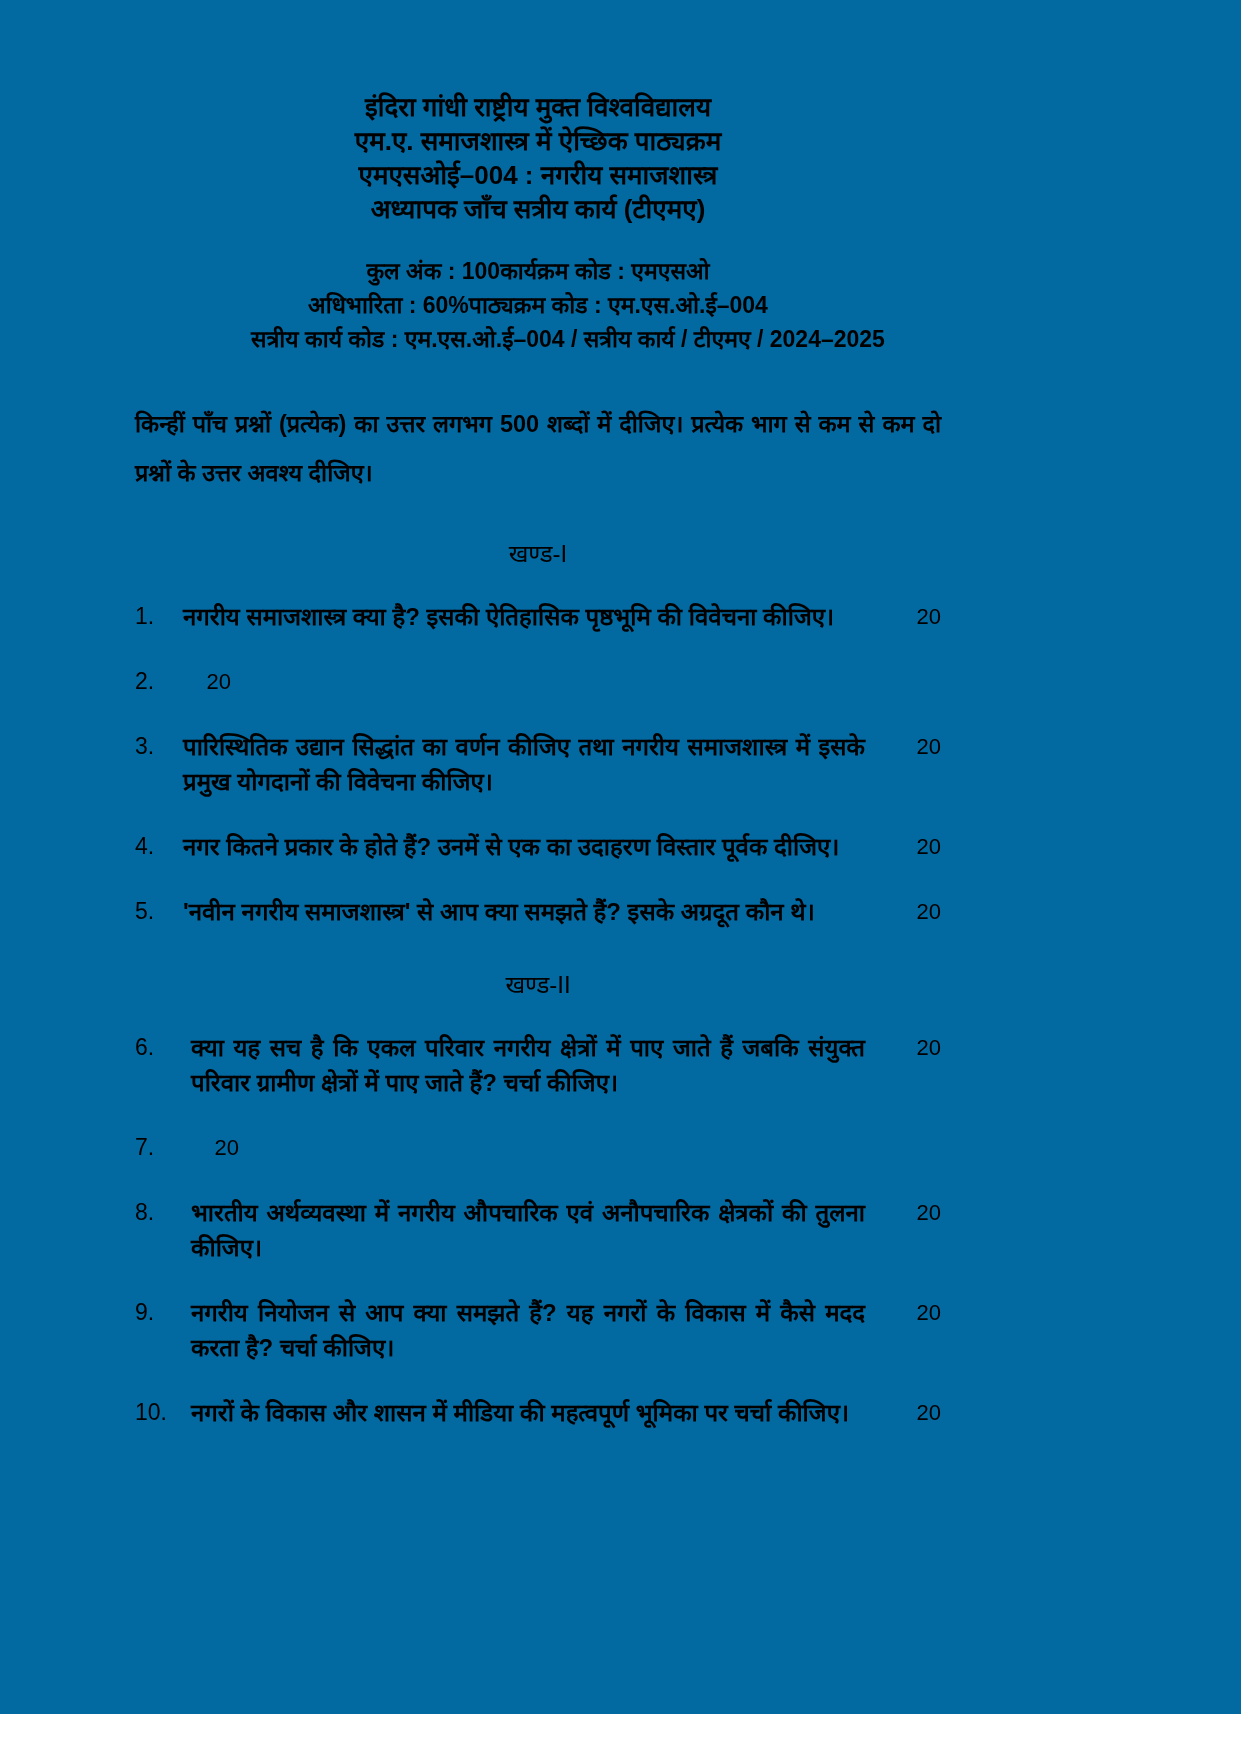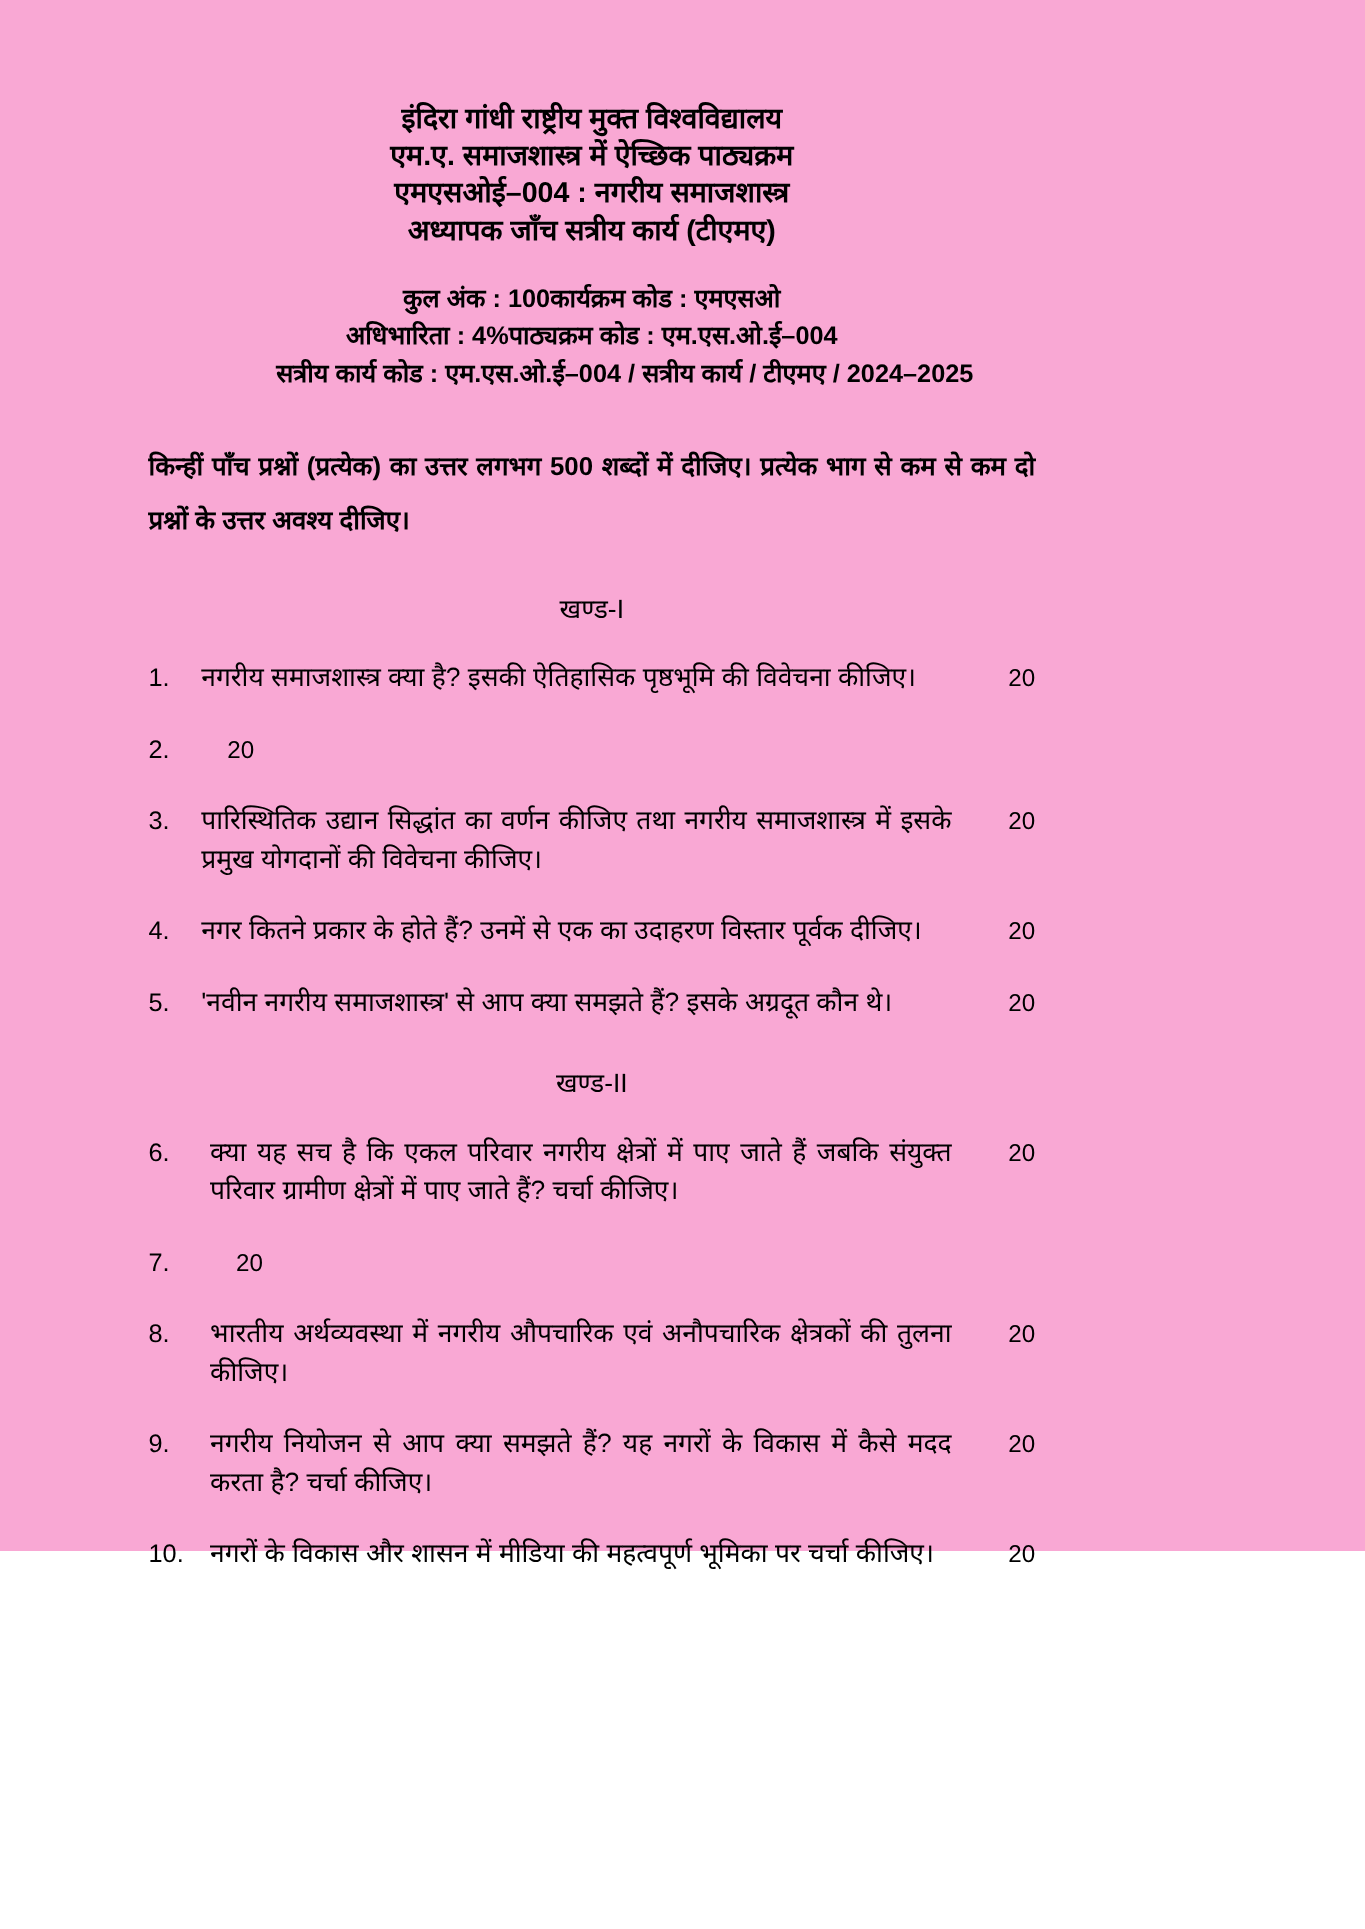--- a/index.html
+++ b/index.html
@@ -6,22 +6,22 @@
   html, body { background: #ffffff; }
   body {
     width: 1241px;
     height: 1754px;
     font-family: "Liberation Sans", sans-serif;
     color: #000000;
     overflow: hidden;
   }
   .page {
     width: 1241px;
-    height: 1410px;
-    background: #f9a8d4;
+    height: 1714px;
+    background: #0369a1;
     padding: 90px 300px 40px 135px; 
   }
 
   
   .doc-header { text-align: center; font-weight: bold; }
   .doc-header .h-line {
     font-size: 26px;
     line-height: 34px;
   }
 
@@ -63,20 +63,21 @@
     line-height: 35px;
   }
   .q-num {
     flex: 0 0 48px;
     font-size: 23px;
   }
   .q-text {
     flex: 1 1 auto;
     padding-right: 28px;
     text-align: justify;
+    font-weight: bold;
   }
   .q-marks {
     flex: 0 0 48px;
     text-align: right;
     font-size: 22px;
   }
   .section-2 .q-num { flex-basis: 56px; }
 </style>
 </head>
 <body>
@@ -89,21 +90,21 @@
     <div class="h-line">एमएसओई–004 : नगरीय समाजशास्त्र</div>
     <div class="h-line">अध्यापक जाँच सत्रीय कार्य (टीएमए)</div>
   </div>
 
   <div class="meta">
     <div class="meta-row">
       <span>कुल अंक : 100</span>
       <span>कार्यक्रम कोड : एमएसओ</span>
     </div>
     <div class="meta-row">
-      <span>अधिभारिता : 4%</span>
+      <span>अधिभारिता : 60%</span>
       <span>पाठ्यक्रम कोड : एम.एस.ओ.ई–004</span>
     </div>
     <div class="meta-center">सत्रीय कार्य कोड : एम.एस.ओ.ई–004 / सत्रीय कार्य / टीएमए / 2024–2025</div>
   </div>
 
   <div class="instruction">किन्हीं पाँच प्रश्नों (प्रत्येक) का उत्तर लगभग 500 शब्दों में दीजिए। प्रत्येक भाग से कम से कम दो प्रश्नों के उत्तर अवश्य दीजिए।</div>
 
   <div class="section-title">खण्ड-I</div>
 
   <div class="section-1">

